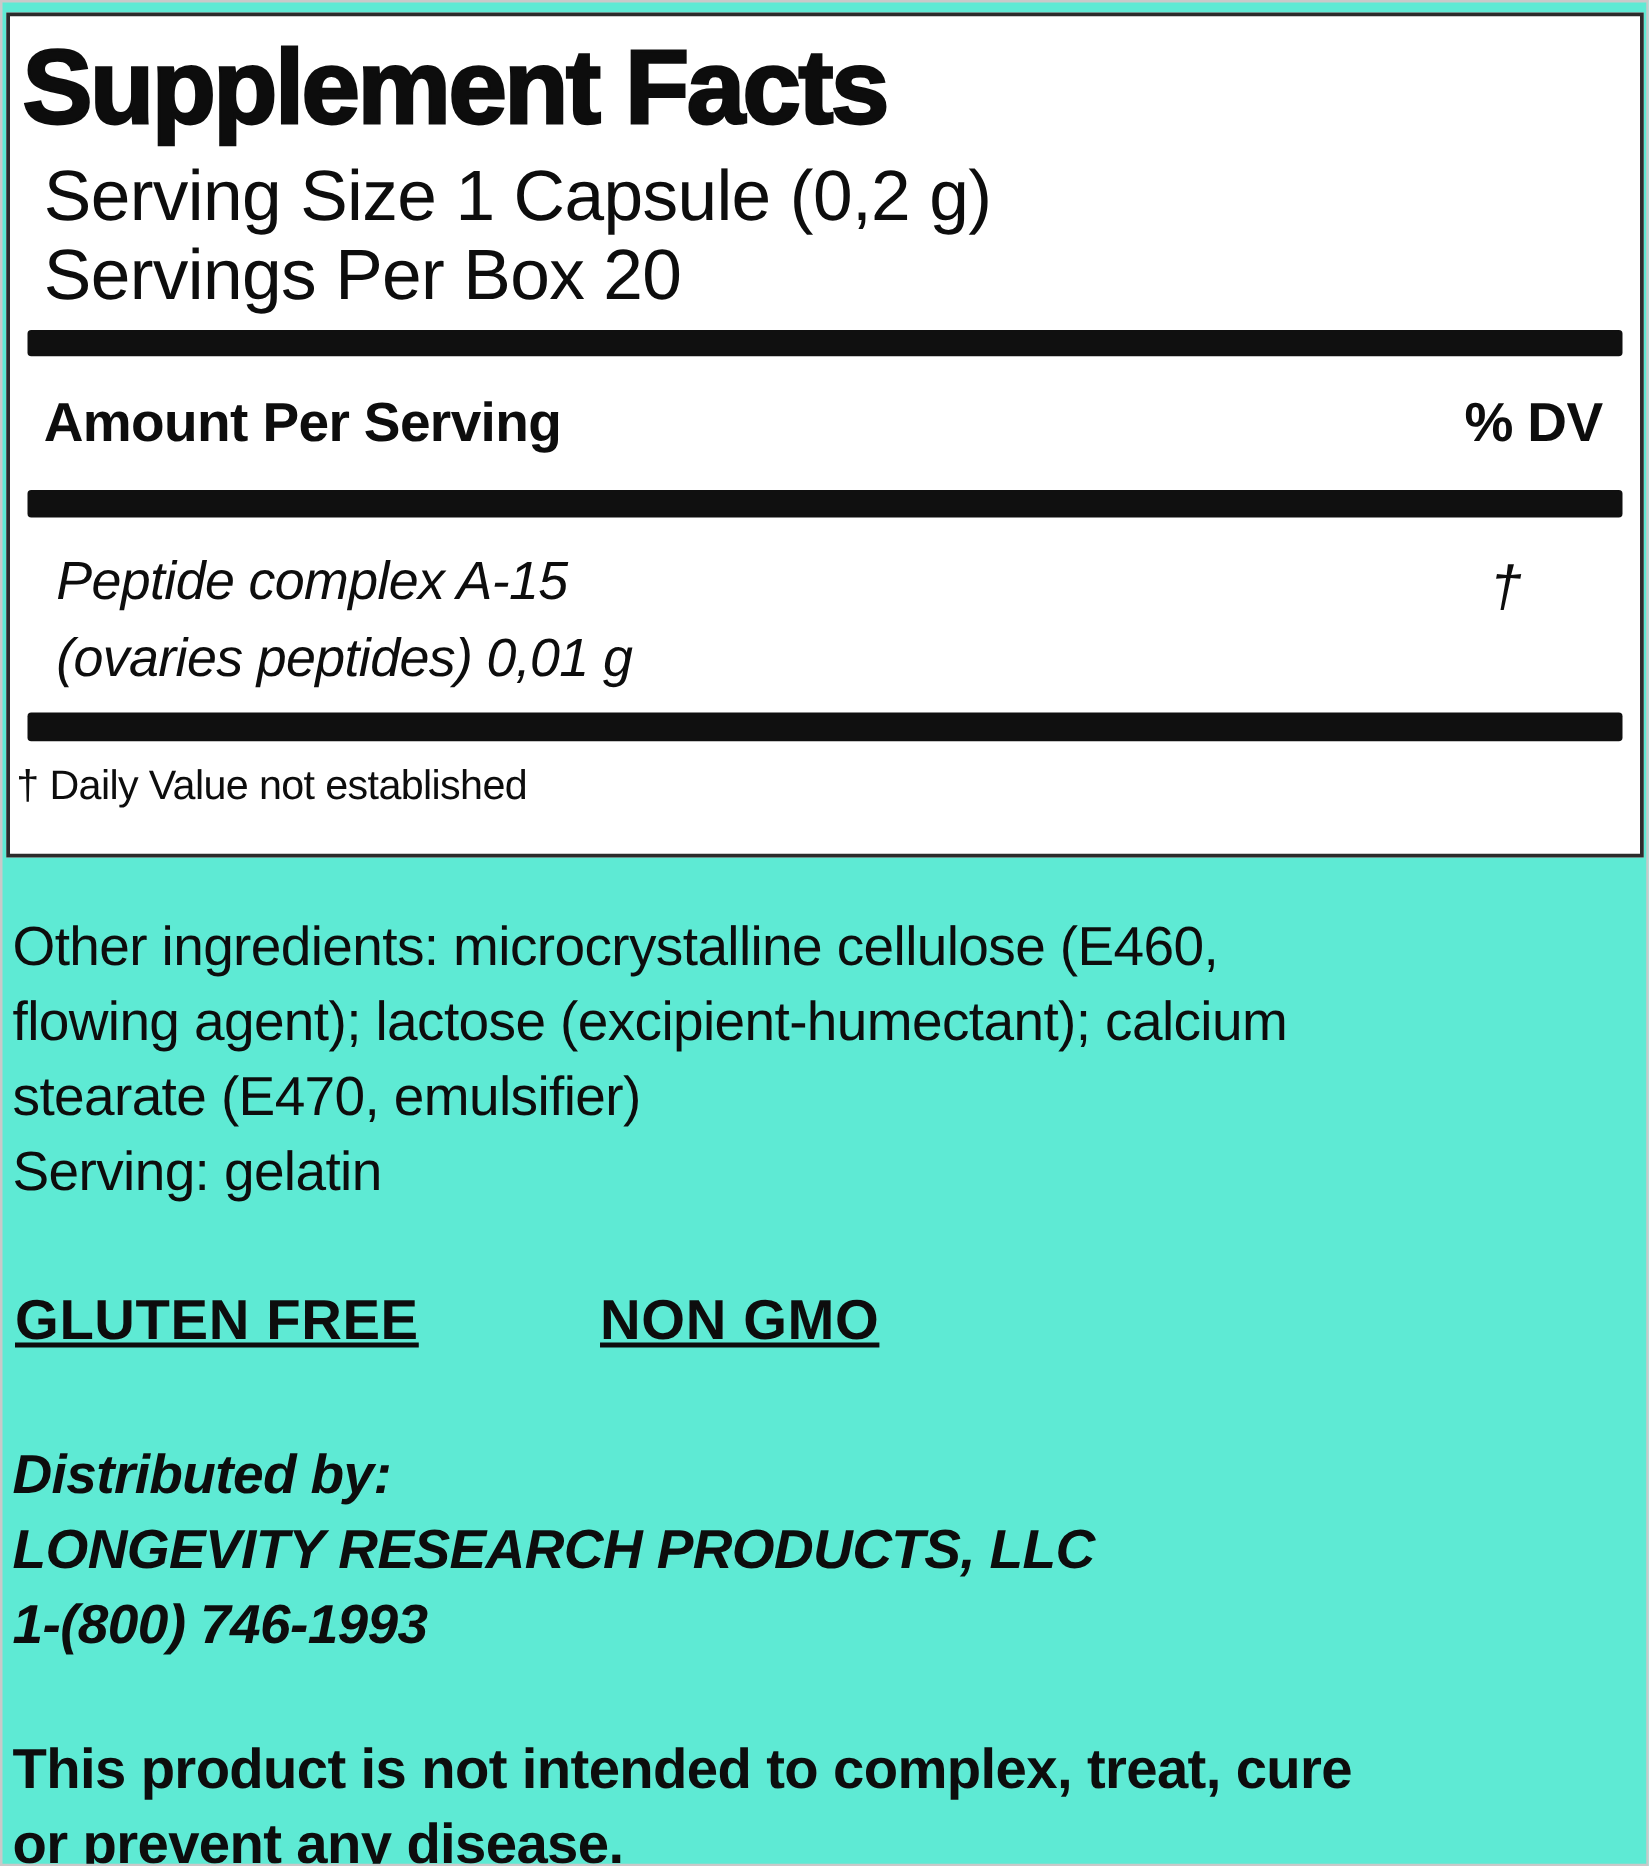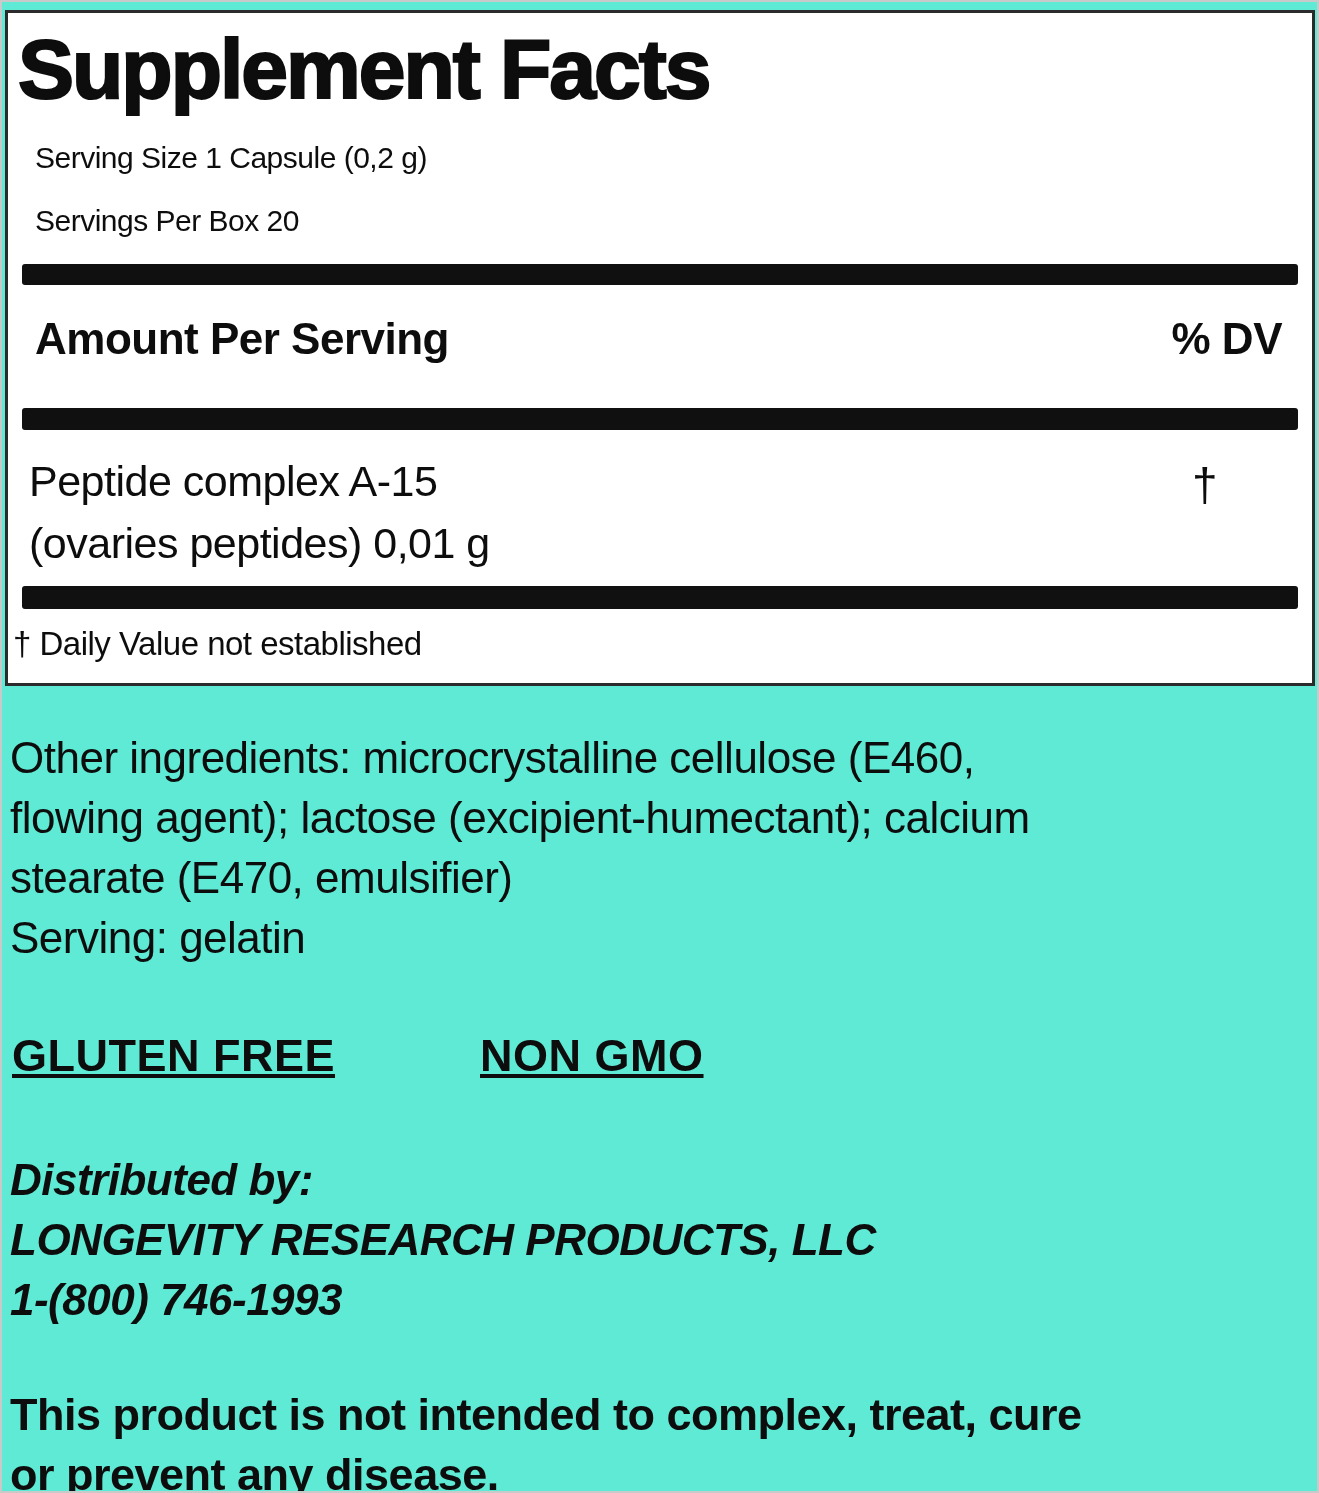--- a/index.html
+++ b/index.html
@@ -30,49 +30,50 @@
     margin: 14px 0 0 10px;
     font-size: 84px;
     font-weight: 900;
     line-height: 1.0;
     letter-spacing: -2px;
     -webkit-text-stroke: 2.2px #0d0d0d;
     white-space: nowrap;
   }
   .fb-serving {
     margin: 15px 0 0 27px;
-    font-size: 30px;
+    font-size: 57px;
     line-height: 63px;
     letter-spacing: -0.5px;
   }
   .bar {
     height: 21px;
     background: #101010;
     margin: 0 14px;
     border-radius: 3px;
   }
   .bar-1 { margin-top: 12px; }
   .bar-2 { height: 22px; }
   .bar-3 { height: 23px; }
   .amount-row {
     display: flex;
     justify-content: space-between;
     align-items: center;
-    padding: 0 30px 16px 27px;
+    padding: 0 30px 0 27px;
     height: 107px;
     font-size: 44px;
     font-weight: bold;
     letter-spacing: -0.5px;
   }
   .peptide-row {
     position: relative;
-    padding: 20px 0 12px 21px;
+    padding: 20px 0 12px 37px;
     font-size: 43px;
     line-height: 62px;
     letter-spacing: -0.5px;
+    font-style: italic;
   }
   .peptide-dv {
     position: absolute;
     right: 95px;
     top: 24px;
     font-size: 46px;
   }
   .fb-footnote {
     margin: 16px 0 0 5px;
     font-size: 33px;

